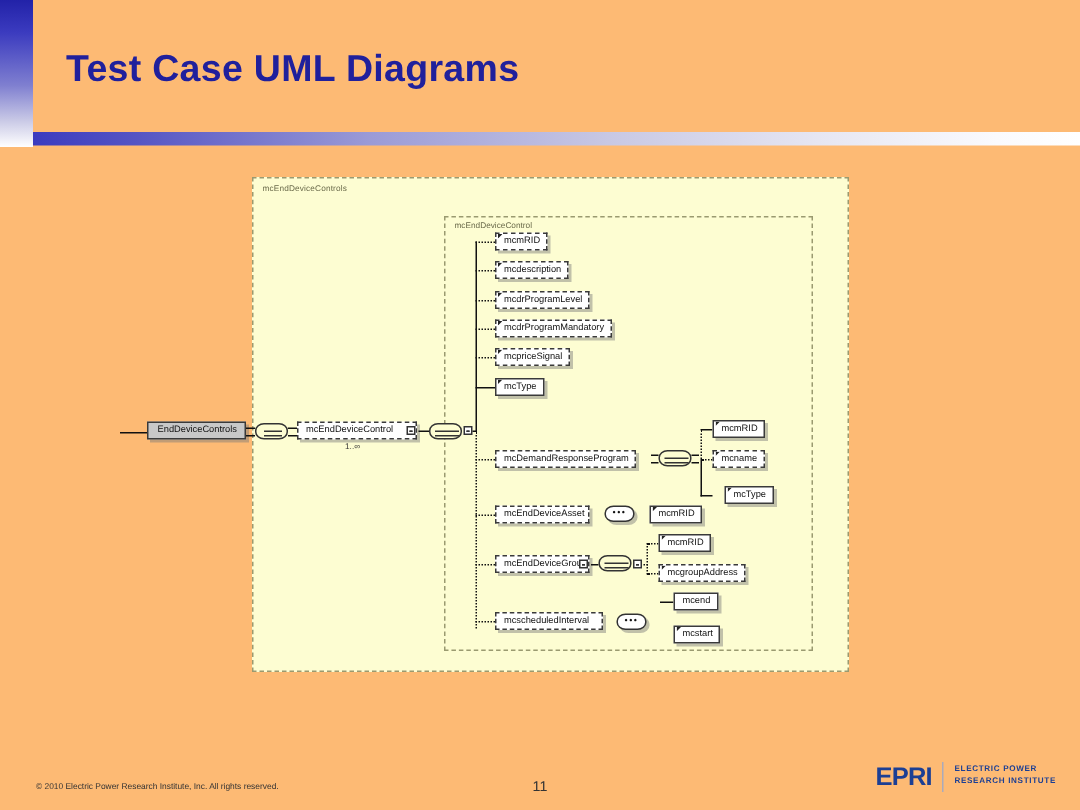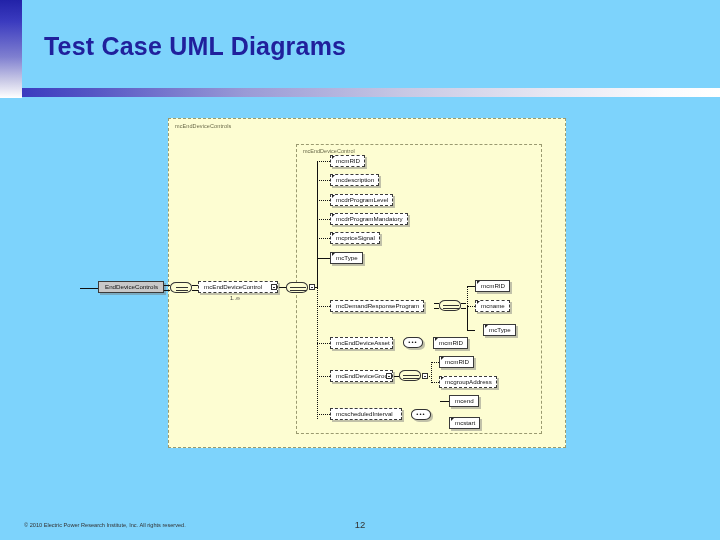--- a/index.html
+++ b/index.html
@@ -6,21 +6,21 @@
   html, body {
     margin: 0; padding: 0;
     width: 720px; height: 540px;
     background: #ffffff;
     font-family: "Liberation Sans", sans-serif;
     overflow: hidden;
   }
   #slide {
     position: relative;
     width: 720px; height: 540px;
-    background: #7dd3fc;
+    background: #fdba74;
   }
 
   
   .left-bar {
     position: absolute; left: 0; top: 0;
     width: 22px; height: 98px;
     background: linear-gradient(to bottom, #2222a8 0%, #3b3bbf 22%, #7f7fd0 58%, #c9c9e6 82%, #ffffff 100%);
   }
   .title {
     position: absolute; left: 44px; top: 32px;
@@ -276,16 +276,24 @@
     <div class="node dashed" style="left:162px; top:290px; width:72px;">mcscheduledInterval</div>
     <div class="dots" style="left:243px; top:291px;">•••</div>
     <div class="ln h" style="left:272px; top:283px; width:9px;"></div>
     <div class="node solid" style="left:281px; top:277px;">mcend</div>
     <div class="node solid" style="left:281px; top:299px;">mcstart<span class="tick"></span></div>
 
   </div>
 
 
   <div class="copyright">© 2010 Electric Power Research Institute, Inc. All rights reserved.</div>
-  <div class="pageno">12</div>
-
+  <div class="pageno">11</div>
+
+  <div class="logo">
+    <div class="logo-mark">EPRI</div>
+    <div class="logo-divider"></div>
+    <div class="logo-text">
+      <div>ELECTRIC POWER</div>
+      <div>RESEARCH INSTITUTE</div>
+    </div>
+  </div>
 
 </div>
 
 </body></html>

